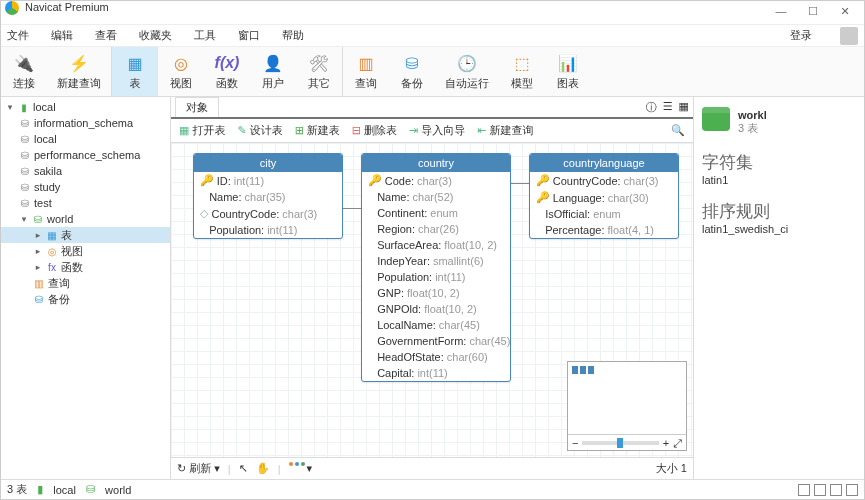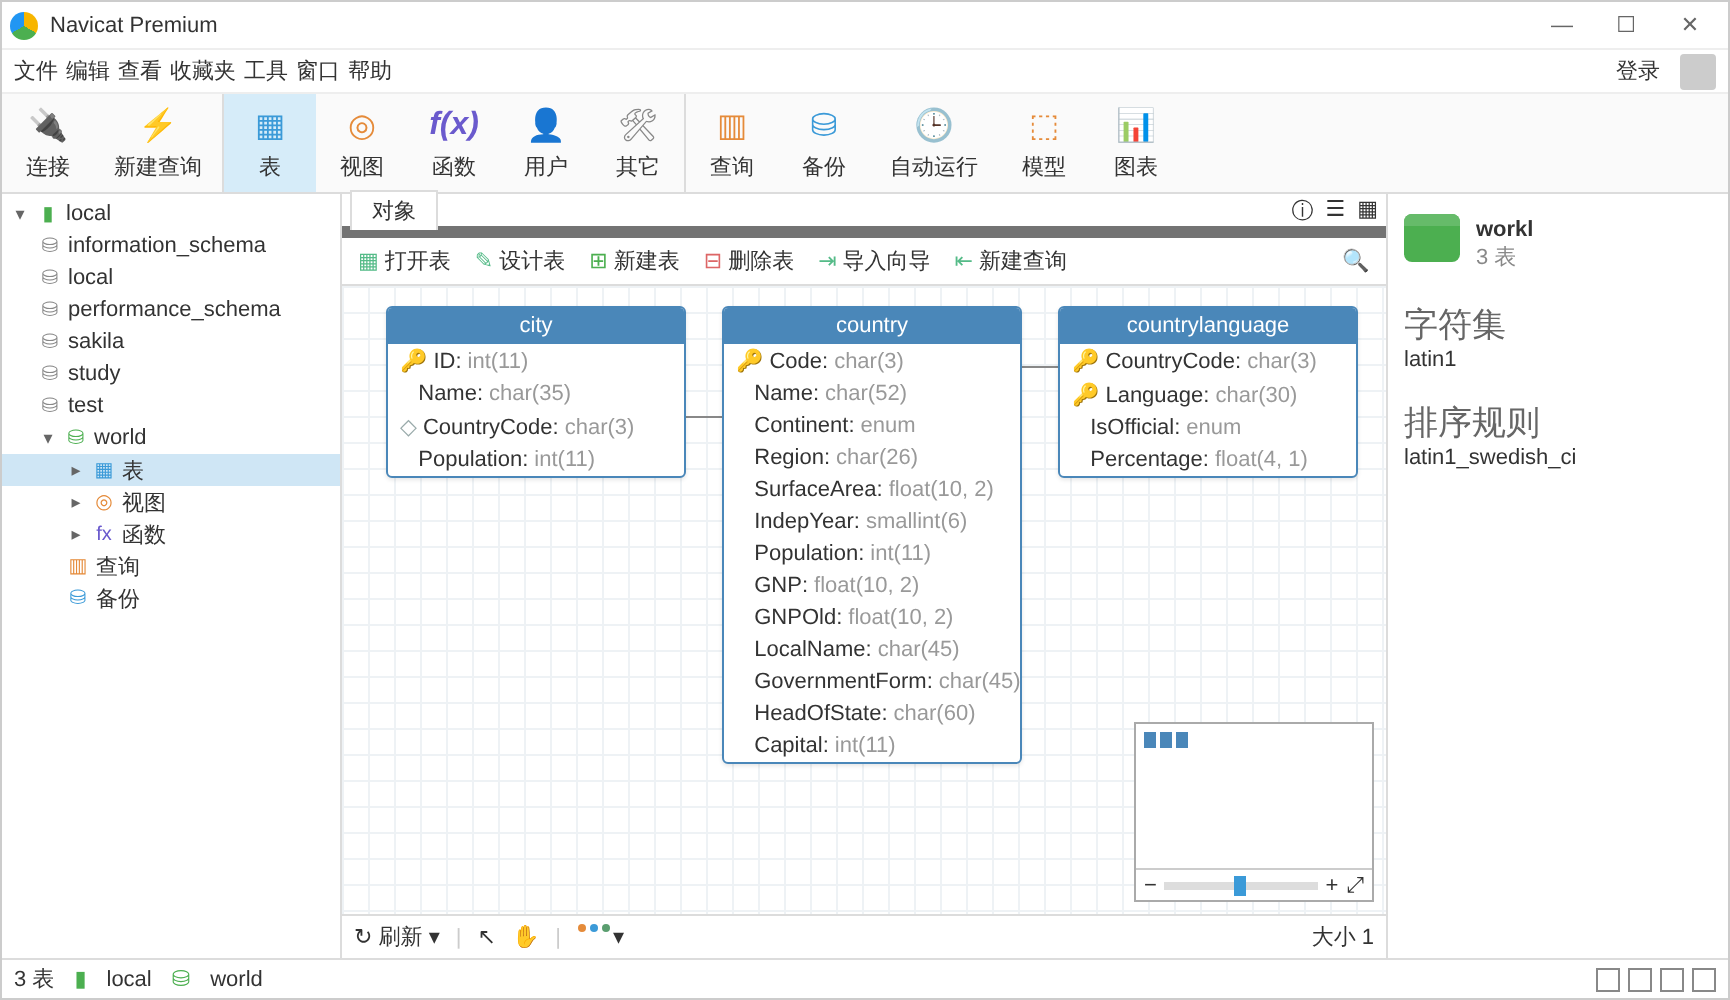--- a/index.html
+++ b/index.html
@@ -1,22 +1,22 @@
 <!DOCTYPE html>
 <html><head>
 <meta charset="utf-8">
 <style>
 *{box-sizing:border-box;margin:0;padding:0;font-family:"Microsoft YaHei",Arial,sans-serif;font-size:11px;color:#333}
 body{width:865px;height:500px;background:#fff;overflow:hidden;border:1px solid #ccc;display:flex;flex-direction:column}
-.titlebar{height:24px;display:flex;align-items:center;padding:0 4px;border-bottom:1px solid #eee}
+.titlebar{height:24px;display:flex;align-items:flex-start;padding:0 4px;border-bottom:1px solid #eee}
 .titlebar .logo{width:14px;height:14px;border-radius:50%;background:conic-gradient(#f7b500 0 120deg,#4caf50 120deg 240deg,#2196f3 240deg 360deg);margin-right:6px}
 .titlebar .title{flex:1}
 .winbtns{display:flex;gap:2px}
 .winbtn{width:30px;height:20px;display:flex;align-items:center;justify-content:center;color:#666}
-.menubar{height:22px;display:flex;align-items:center;padding:0 6px;gap:4px;border-bottom:1px solid #eee}
+.menubar{height:22px;display:flex;align-items:center;padding:0 6px;gap:22px;border-bottom:1px solid #eee}
 .menubar .spacer{flex:1}
 .menubar .avatar{width:18px;height:18px;background:#ccc;border-radius:2px;margin-left:6px}
 .toolbar{height:50px;display:flex;align-items:stretch;border-bottom:1px solid #dcdcdc;background:#fafafa}
 .tbtn{display:flex;flex-direction:column;align-items:center;justify-content:center;padding:4px 10px;min-width:46px;gap:2px;border-right:0}
 .tbtn.sel{background:#d6ecf9}
 .tbtn .ic{width:22px;height:22px;display:flex;align-items:center;justify-content:center;font-size:16px}
 .ic-plug{color:#f0a030}
 .ic-flash{color:#3b9ad8}
 .ic-table{color:#3b9ad8}
 .ic-view{color:#e58b3a}
@@ -28,21 +28,21 @@
 .ic-auto{color:#888}
 .ic-model{color:#e58b3a}
 .ic-chart{color:#5a9e6f}
 .mainrow{flex:1;display:flex;min-height:0}
 .sidebar{width:170px;border-right:1px solid #dcdcdc;overflow:auto;padding:2px 0}
 .tree-item{display:flex;align-items:center;height:16px;padding:0 4px;gap:3px;white-space:nowrap}
 .tree-item.sel{background:#cfe6f5}
 .tw{width:10px;text-align:center;color:#666;font-size:9px}
 .db-ic{width:12px;height:10px;display:flex;align-items:center;justify-content:center;font-size:10px}
 .centercol{flex:1;display:flex;flex-direction:column;min-width:0;border-right:1px solid #dcdcdc}
-.tabrow{height:22px;display:flex;align-items:center;border-bottom:6px solid #737373;padding:0 4px;gap:8px}
+.tabrow{height:22px;display:flex;align-items:center;border-bottom:2px solid #737373;padding:0 4px;gap:8px}
 .tab{padding:2px 10px;border:1px solid #dcdcdc;background:#fff;border-bottom:none}
 .tabrow .rightic{margin-left:auto;display:flex;gap:6px;color:#777}
 .subtoolbar{height:24px;display:flex;align-items:center;gap:12px;padding:0 8px;border-bottom:1px solid #dcdcdc;font-size:11px}
 .subtoolbar .ic2{color:#5b8;display:inline-block;margin-right:3px}
 .subtoolbar .sp{flex:1}
 .canvas{flex:1;position:relative;overflow:hidden;background:#fff;background-image:linear-gradient(#eef2f5 1px,transparent 1px),linear-gradient(90deg,#eef2f5 1px,transparent 1px);background-size:13px 13px}
 .erd{position:absolute;border:1px solid #4a87b9;border-radius:3px;background:#fff;box-shadow:0 1px 2px rgba(0,0,0,.1);width:150px}
 .erd .hd{background:#4a87b9;color:#fff;text-align:center;padding:3px 0;font-size:11px;border-radius:2px 2px 0 0}
 .erd .row{display:flex;align-items:center;padding:2px 6px;font-size:10px;gap:3px}
 .erd .key{color:#d4a017}

